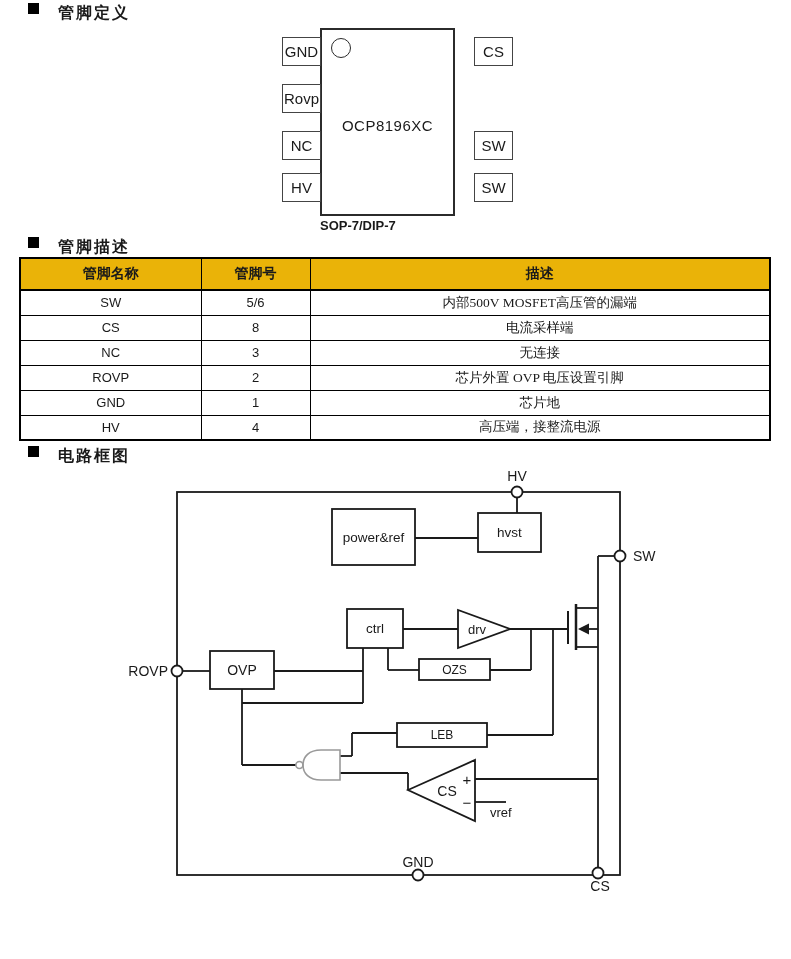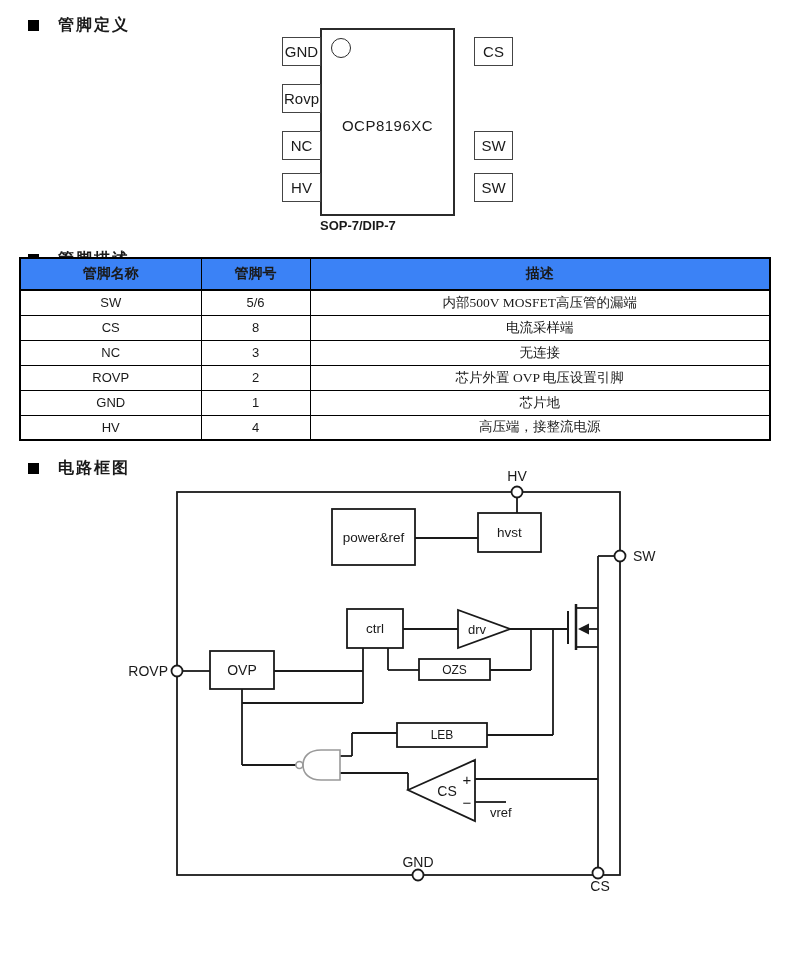--- a/index.html
+++ b/index.html
@@ -2,21 +2,21 @@
 <html><head>
 <meta charset="utf-8">
 <style>
   * { margin:0; padding:0; box-sizing:border-box; }
   html,body { background:#fff; }
   .page {
     position:relative; width:791px; height:959px; background:#ffffff;
     font-family:"Liberation Sans", sans-serif; color:#1a1a1a; overflow:hidden;
   }
   
-  .sec-head { position:absolute; left:28px; display:flex; align-items:center;margin-top:12px; }
+  .sec-head { position:absolute; left:28px; display:flex; align-items:flex-start; }
   .sec-head .bullet { width:11px; height:11px; background:#000; display:inline-block; }
   .sec-head .txt { margin-left:19px; font-size:16px; font-weight:bold; letter-spacing:2px; }
   
   .chip-body { position:absolute; left:320px; top:28px; width:135px; height:188px;
                border:2px solid #2b2b2b; background:#fff; }
   .pin1-dot { position:absolute; left:9px; top:8px; width:20px; height:20px;
               border:1.5px solid #2b2b2b; border-radius:50%; }
   .chip-title { position:absolute; left:0; right:0; top:87px; text-align:center;
                 font-size:15px; letter-spacing:0.5px; }
   .pin { position:absolute; width:39px; height:29px; border:1.5px solid #444;
@@ -24,21 +24,21 @@
          font-size:15px; }
   .pin.left  { left:282px; }
   .pin.right { left:474px; }
   .pkg-label { position:absolute; left:320px; top:218px; width:155px; text-align:left;
                font-size:13px; font-weight:600; }
   
   table.pins { position:absolute; left:19px; top:257px; width:752px;
                border-collapse:collapse; table-layout:fixed; }
   table.pins th, table.pins td { border:1px solid #000; text-align:center; vertical-align:middle; }
   table.pins { border:2px solid #000; }
-  table.pins th { height:32px; background:#3b82f6; font-size:14px; font-weight:bold;
+  table.pins th { height:32px; background:#eab308; font-size:14px; font-weight:bold;
                   border-bottom:2px solid #000; }
   table.pins td { height:25px; font-size:13px; }
   table.pins td.desc { font-family:"Liberation Serif", serif; font-size:13.5px; }
   col.c1 { width:181px; } col.c2 { width:109px; } col.c3 { width:460px; }
   
   svg text { font-family:"Liberation Sans", sans-serif; fill:#1a1a1a; }
   .fig-caption { position:absolute; top:893px; left:0; width:780px; text-align:center;
                  font-family:"Liberation Serif", serif; font-size:14px; color:#111; }
 </style>
 </head>

